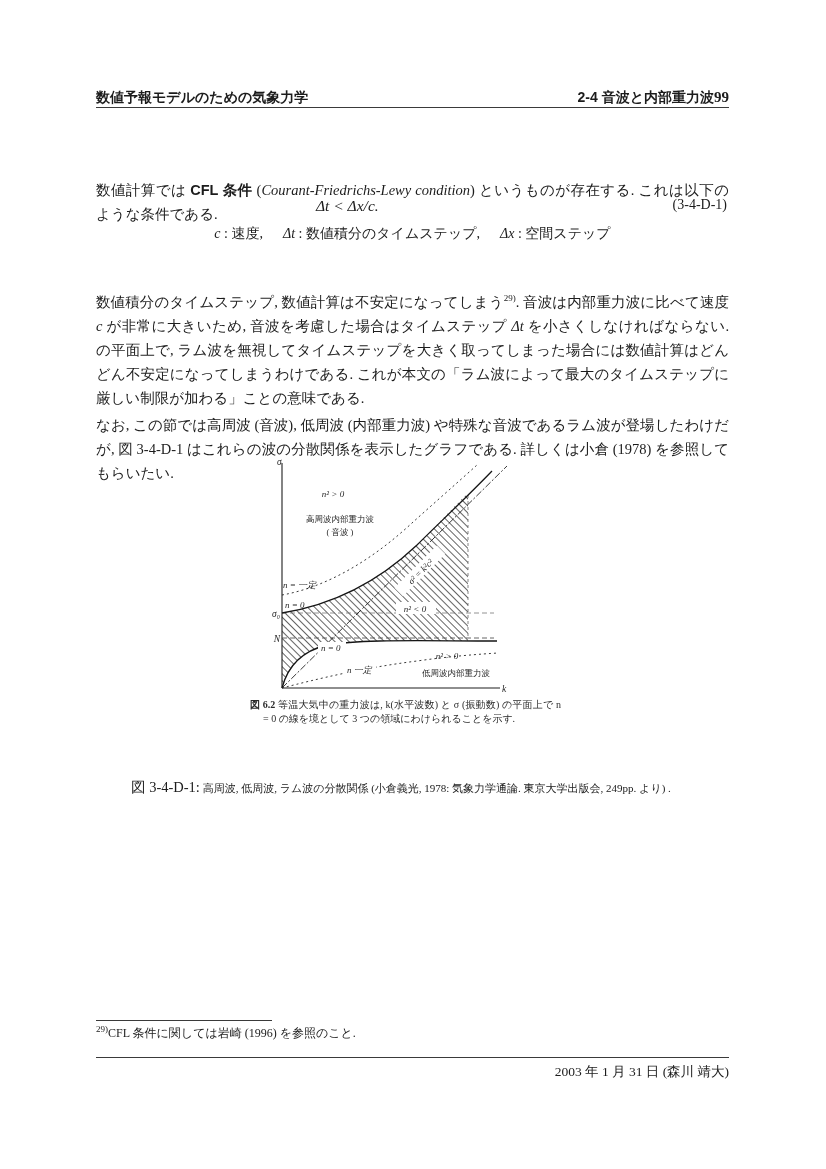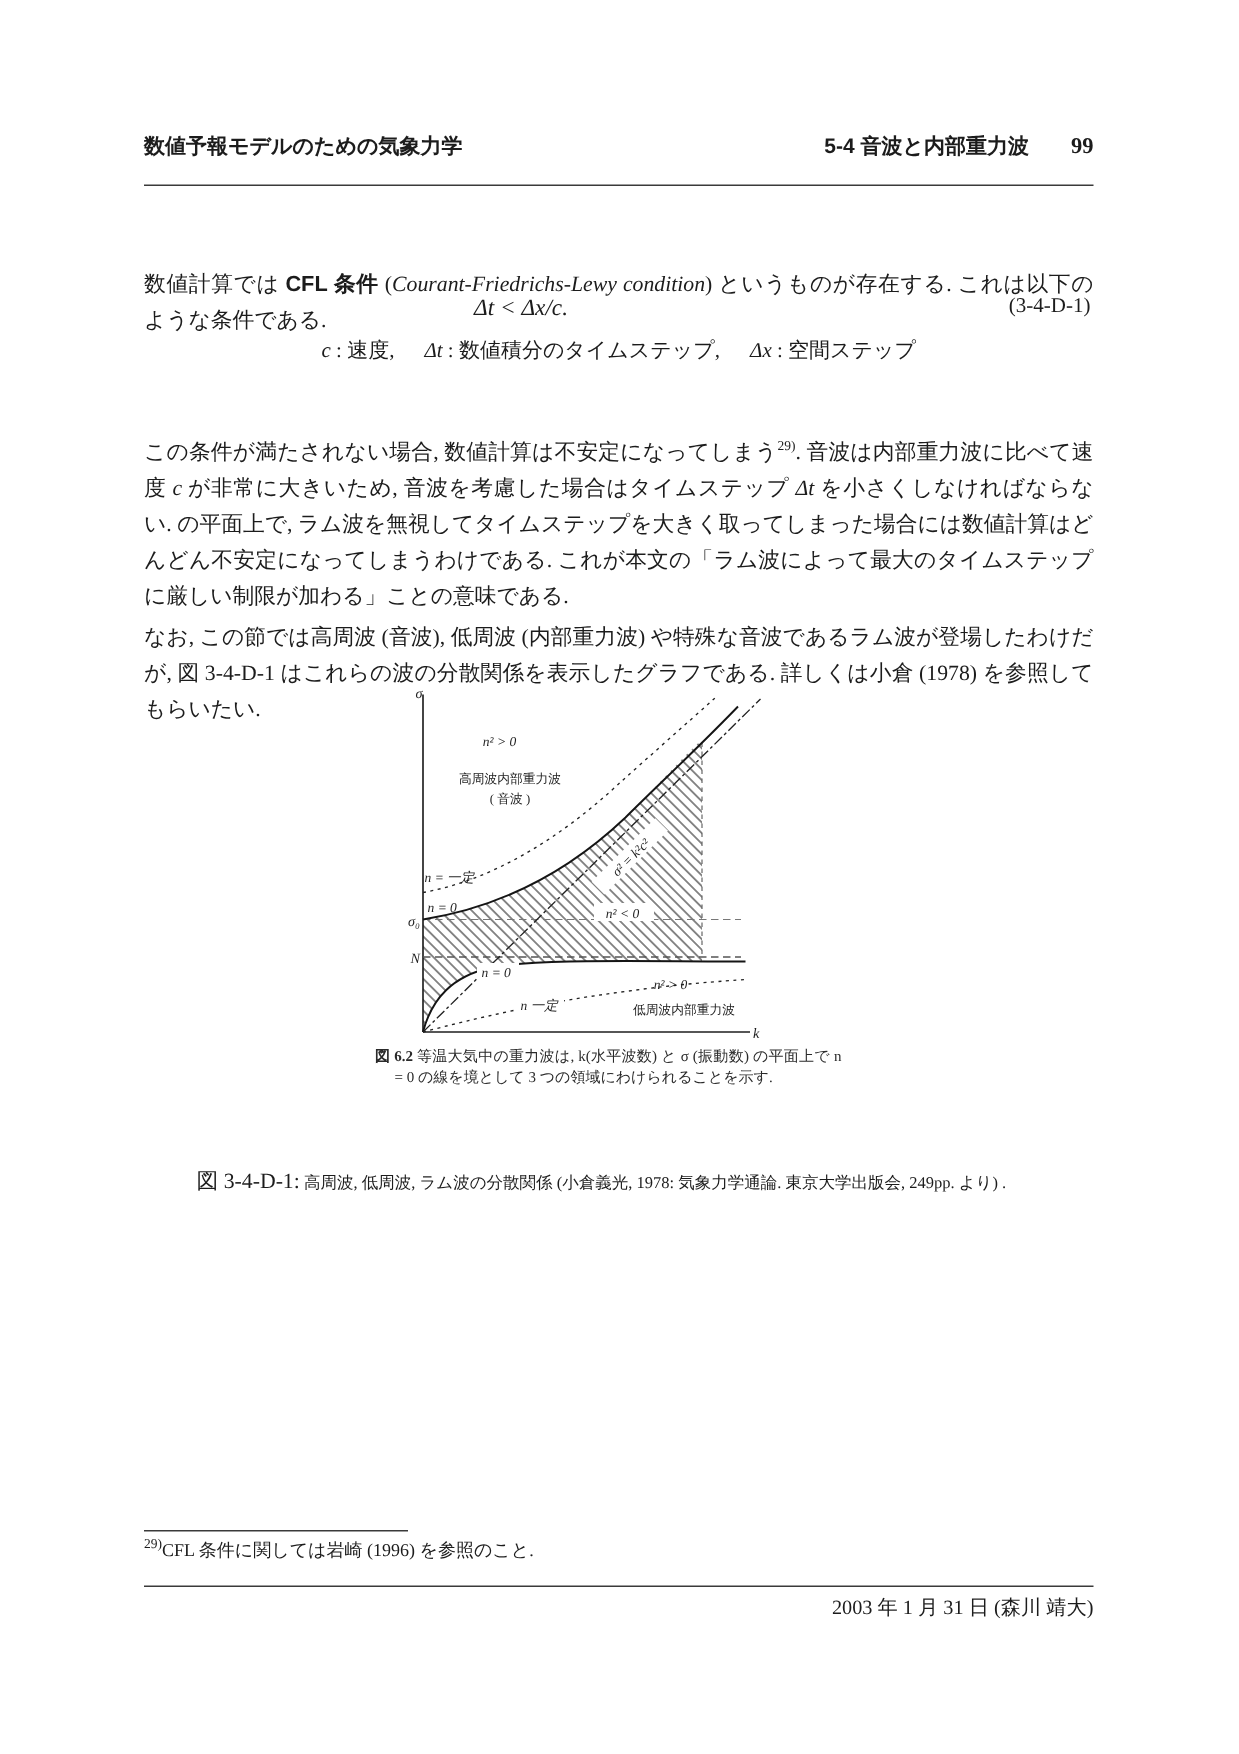--- a/index.html
+++ b/index.html
@@ -9,23 +9,23 @@
     font-family:"Liberation Serif","DejaVu Serif",serif;
   }
   .abs { position:absolute; }
 
   
   .header {
     left:96px; top:89px; width:633px;
     display:flex; justify-content:space-between; align-items:baseline;
     font-family:"Liberation Sans","DejaVu Sans",sans-serif;
     font-weight:bold; font-size:14px;
-    border-bottom:1.2px solid #3a3a3a; padding-bottom:16px;
+    border-bottom:1.2px solid #3a3a3a; padding-bottom:0;
   }
-  .header .pgnum { margin-left:28px; font-family:"Liberation Serif",serif; font-size:15px; }
+  .header .pgnum { font-family:"Liberation Serif",serif; font-size:15px; }
   .header-right { display:flex; align-items:baseline; }
 
   
   .para {
     left:96px; width:633px; font-size:14.5px; line-height:24px;
     text-align:justify; text-justify:inter-ideograph;margin-top:37px;
   }
   #p1 { top:141px; }
   #p2 { top:253px; }
   #p3 { top:376px; }
@@ -63,34 +63,34 @@
   .footnote { left:96px; top:1025px; width:633px; font-size:12px; }
   .footrule { left:96px; top:1057px; width:633px; border-top:1px solid #3a3a3a; height:0; }
   .footer { left:96px; top:1063px; width:633px; text-align:right; font-size:13.5px; }
 </style>
 </head>
 <body>
 
 <div class="abs header">
   <span>数値予報モデルのための気象力学</span>
   <span class="header-right">
-    <span>5-4 音波と内部重力波</span>
+    <span>2-4 音波と内部重力波</span>
     <span class="pgnum">99</span>
   </span>
 </div>
 
 <div id="p1" class="abs para"><span>数値計算では </span><span class="b-gothic">CFL 条件</span><span> (</span><span class="it">Courant-Friedrichs-Lewy condition</span><span>) というものが存在する. これは以下のような条件である.</span></div>
 
 <div class="abs eq-row">
   <span class="eq-body math">Δt &lt; Δx/c.</span>
   <span class="eq-tag">(3-4-D-1)</span>
 </div>
 <div class="abs def-row"><span class="math">c</span><span> : 速度,</span><span class="math gap">Δt</span><span> : 数値積分のタイムステップ,</span><span class="math gap">Δx</span><span> : 空間ステップ</span></div>
 
-<div id="p2" class="abs para"><span>この条件が満たされない場合, 数値計算は不安定になってしまう</span><sup class="fnref">29)</sup><span>. 音波は内部重力波に比べて速度 </span><span class="math">c</span><span> が非常に大きいため, 音波を考慮した場合はタイムステップ </span><span class="math">Δt</span><span> を小さくしなければならない. の平面上で, ラム波を無視してタイムステップを大きく取ってしまった場合には数値計算はどんどん不安定になってしまうわけである. これが本文の「ラム波によって最大のタイムステップに厳しい制限が加わる」ことの意味である.</span></div>
+<div id="p2" class="abs para"><span>数値積分のタイムステップ, 数値計算は不安定になってしまう</span><sup class="fnref">29)</sup><span>. 音波は内部重力波に比べて速度 </span><span class="math">c</span><span> が非常に大きいため, 音波を考慮した場合はタイムステップ </span><span class="math">Δt</span><span> を小さくしなければならない. の平面上で, ラム波を無視してタイムステップを大きく取ってしまった場合には数値計算はどんどん不安定になってしまうわけである. これが本文の「ラム波によって最大のタイムステップに厳しい制限が加わる」ことの意味である.</span></div>
 
 <div id="p3" class="abs para"><span>なお, この節では高周波 (音波), 低周波 (内部重力波) や特殊な音波であるラム波が登場したわけだが, 図 3-4-D-1 はこれらの波の分散関係を表示したグラフである. 詳しくは小倉 (1978) を参照してもらいたい.</span></div>
 
 <svg class="abs fig-svg" width="260" height="240" viewBox="0 0 260 240">
   <defs>
     <pattern id="hatch" patternUnits="userSpaceOnUse" width="5" height="5" patternTransform="rotate(45)">
       <line x1="0" y1="2.5" x2="5" y2="2.5" stroke="#3c3c3c" stroke-width="0.8"></line>
     </pattern>
   </defs>
 

